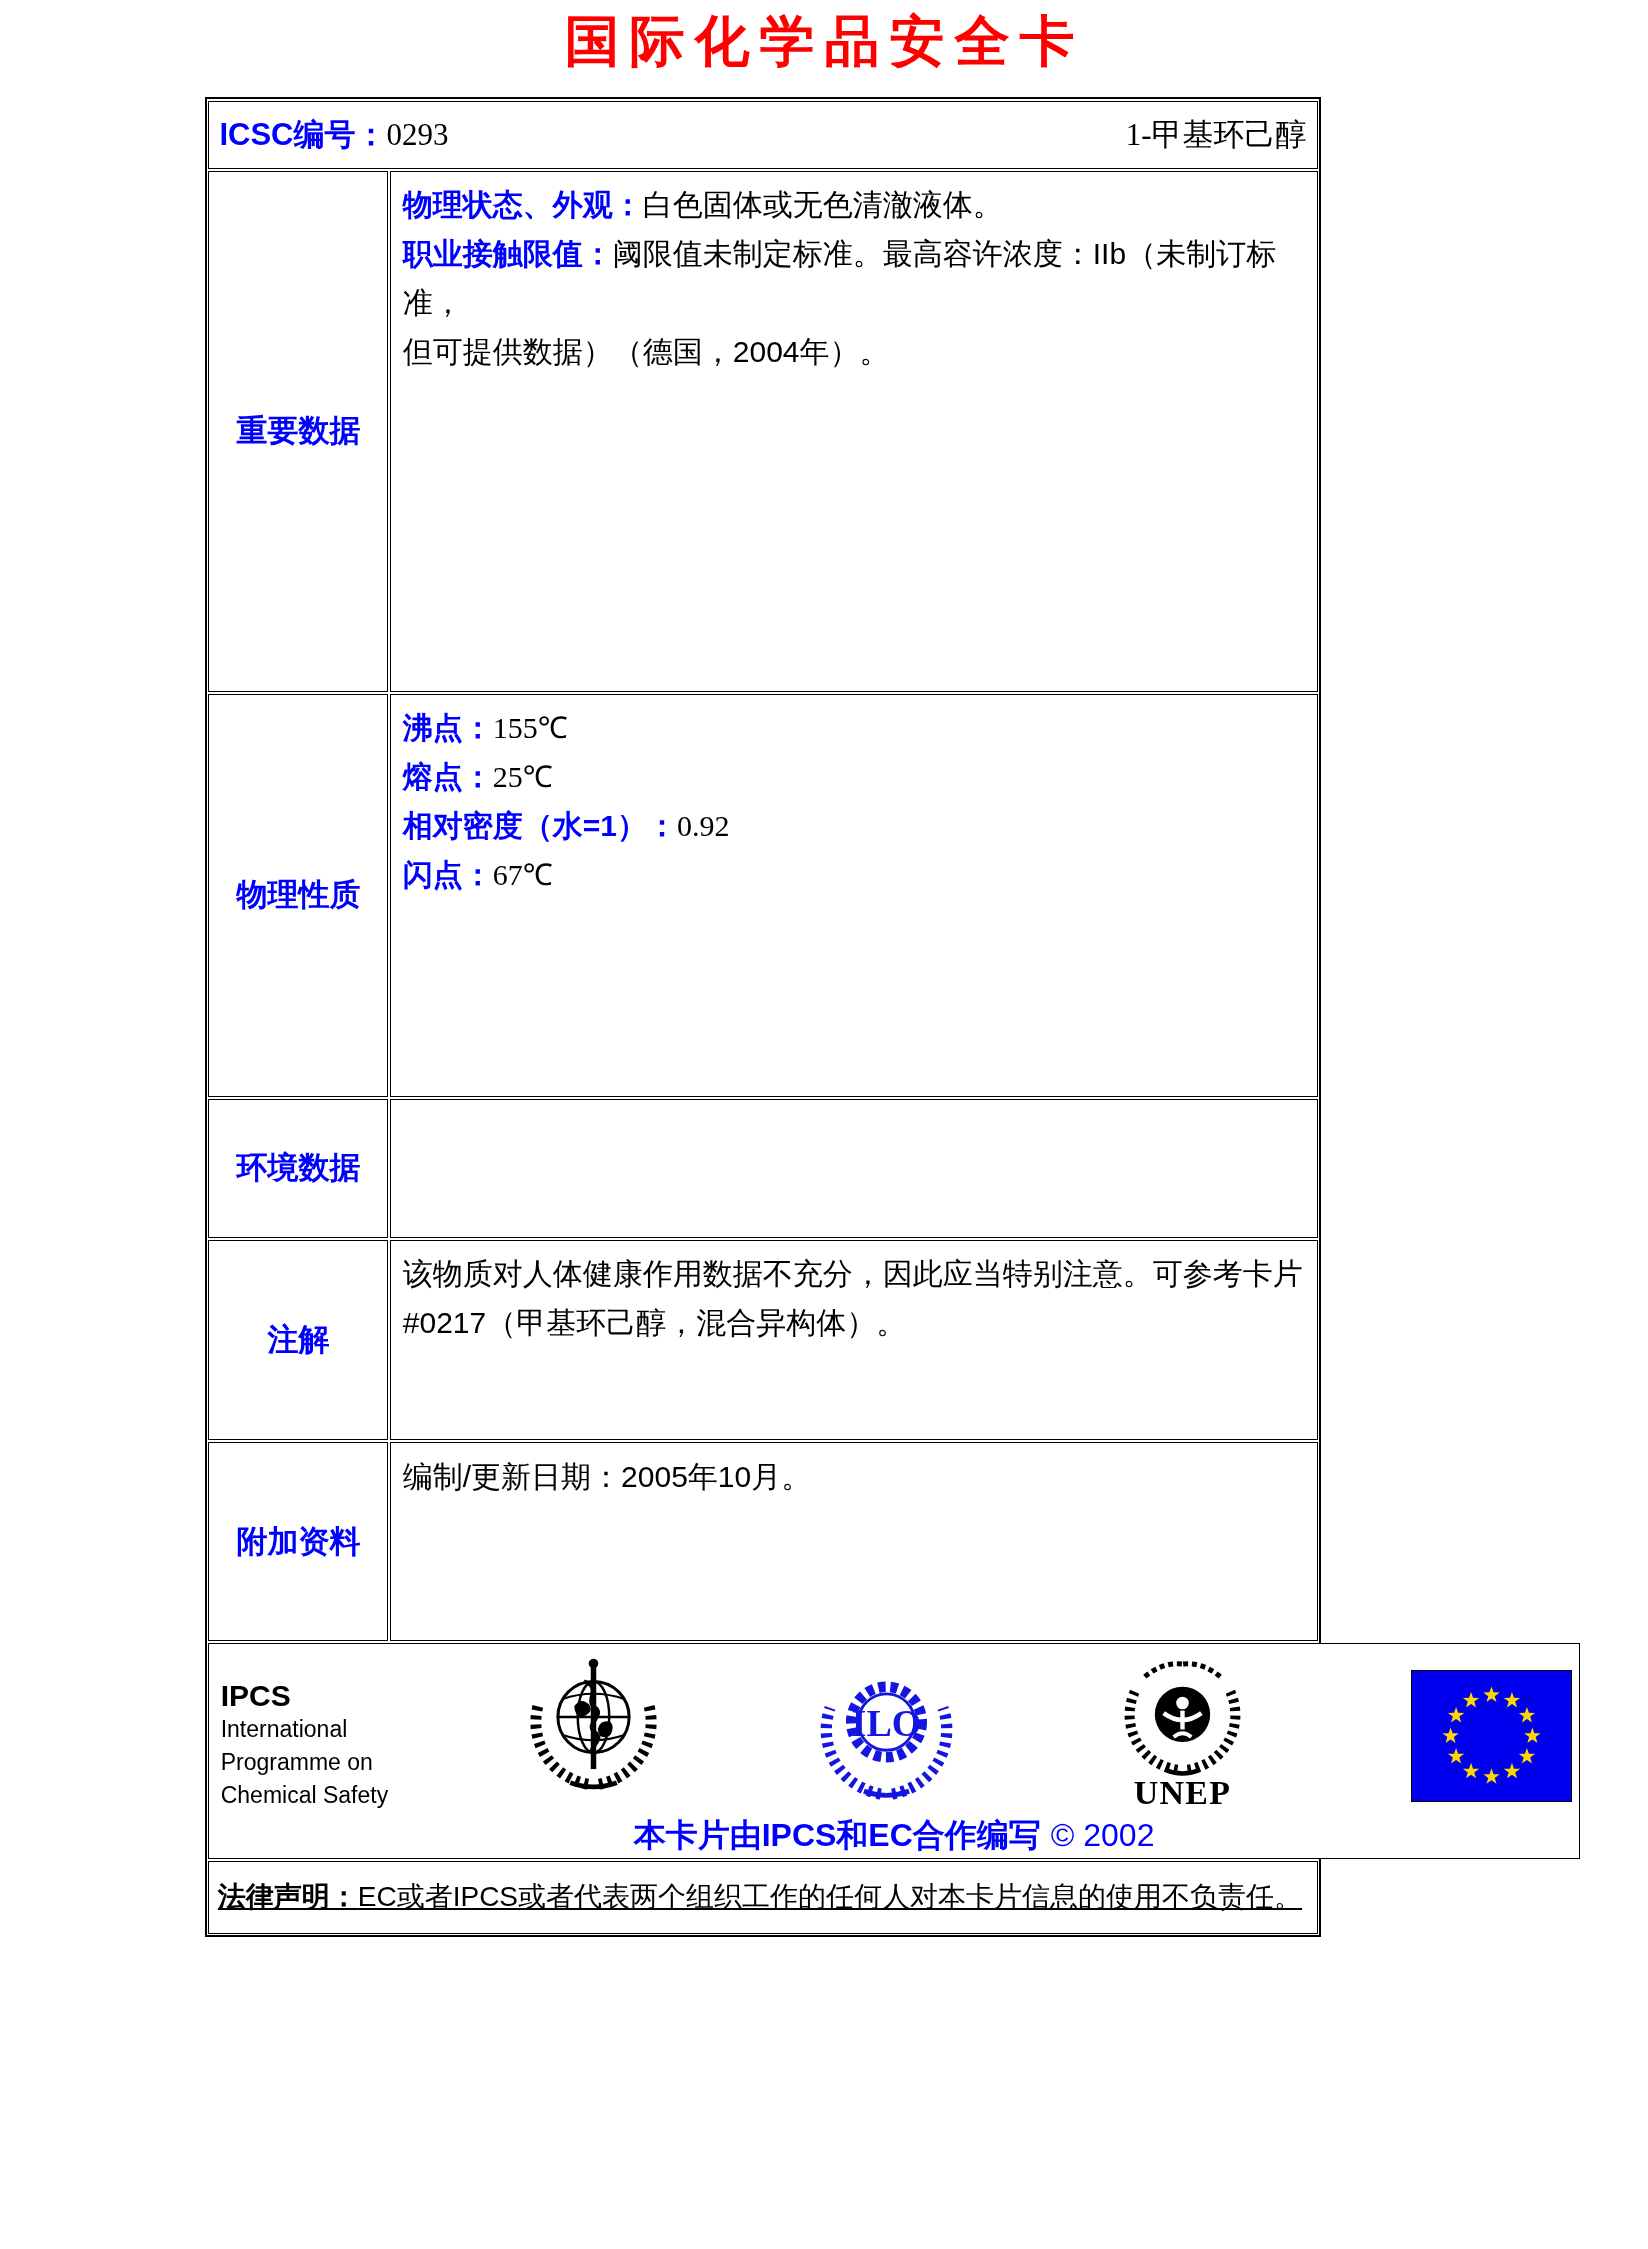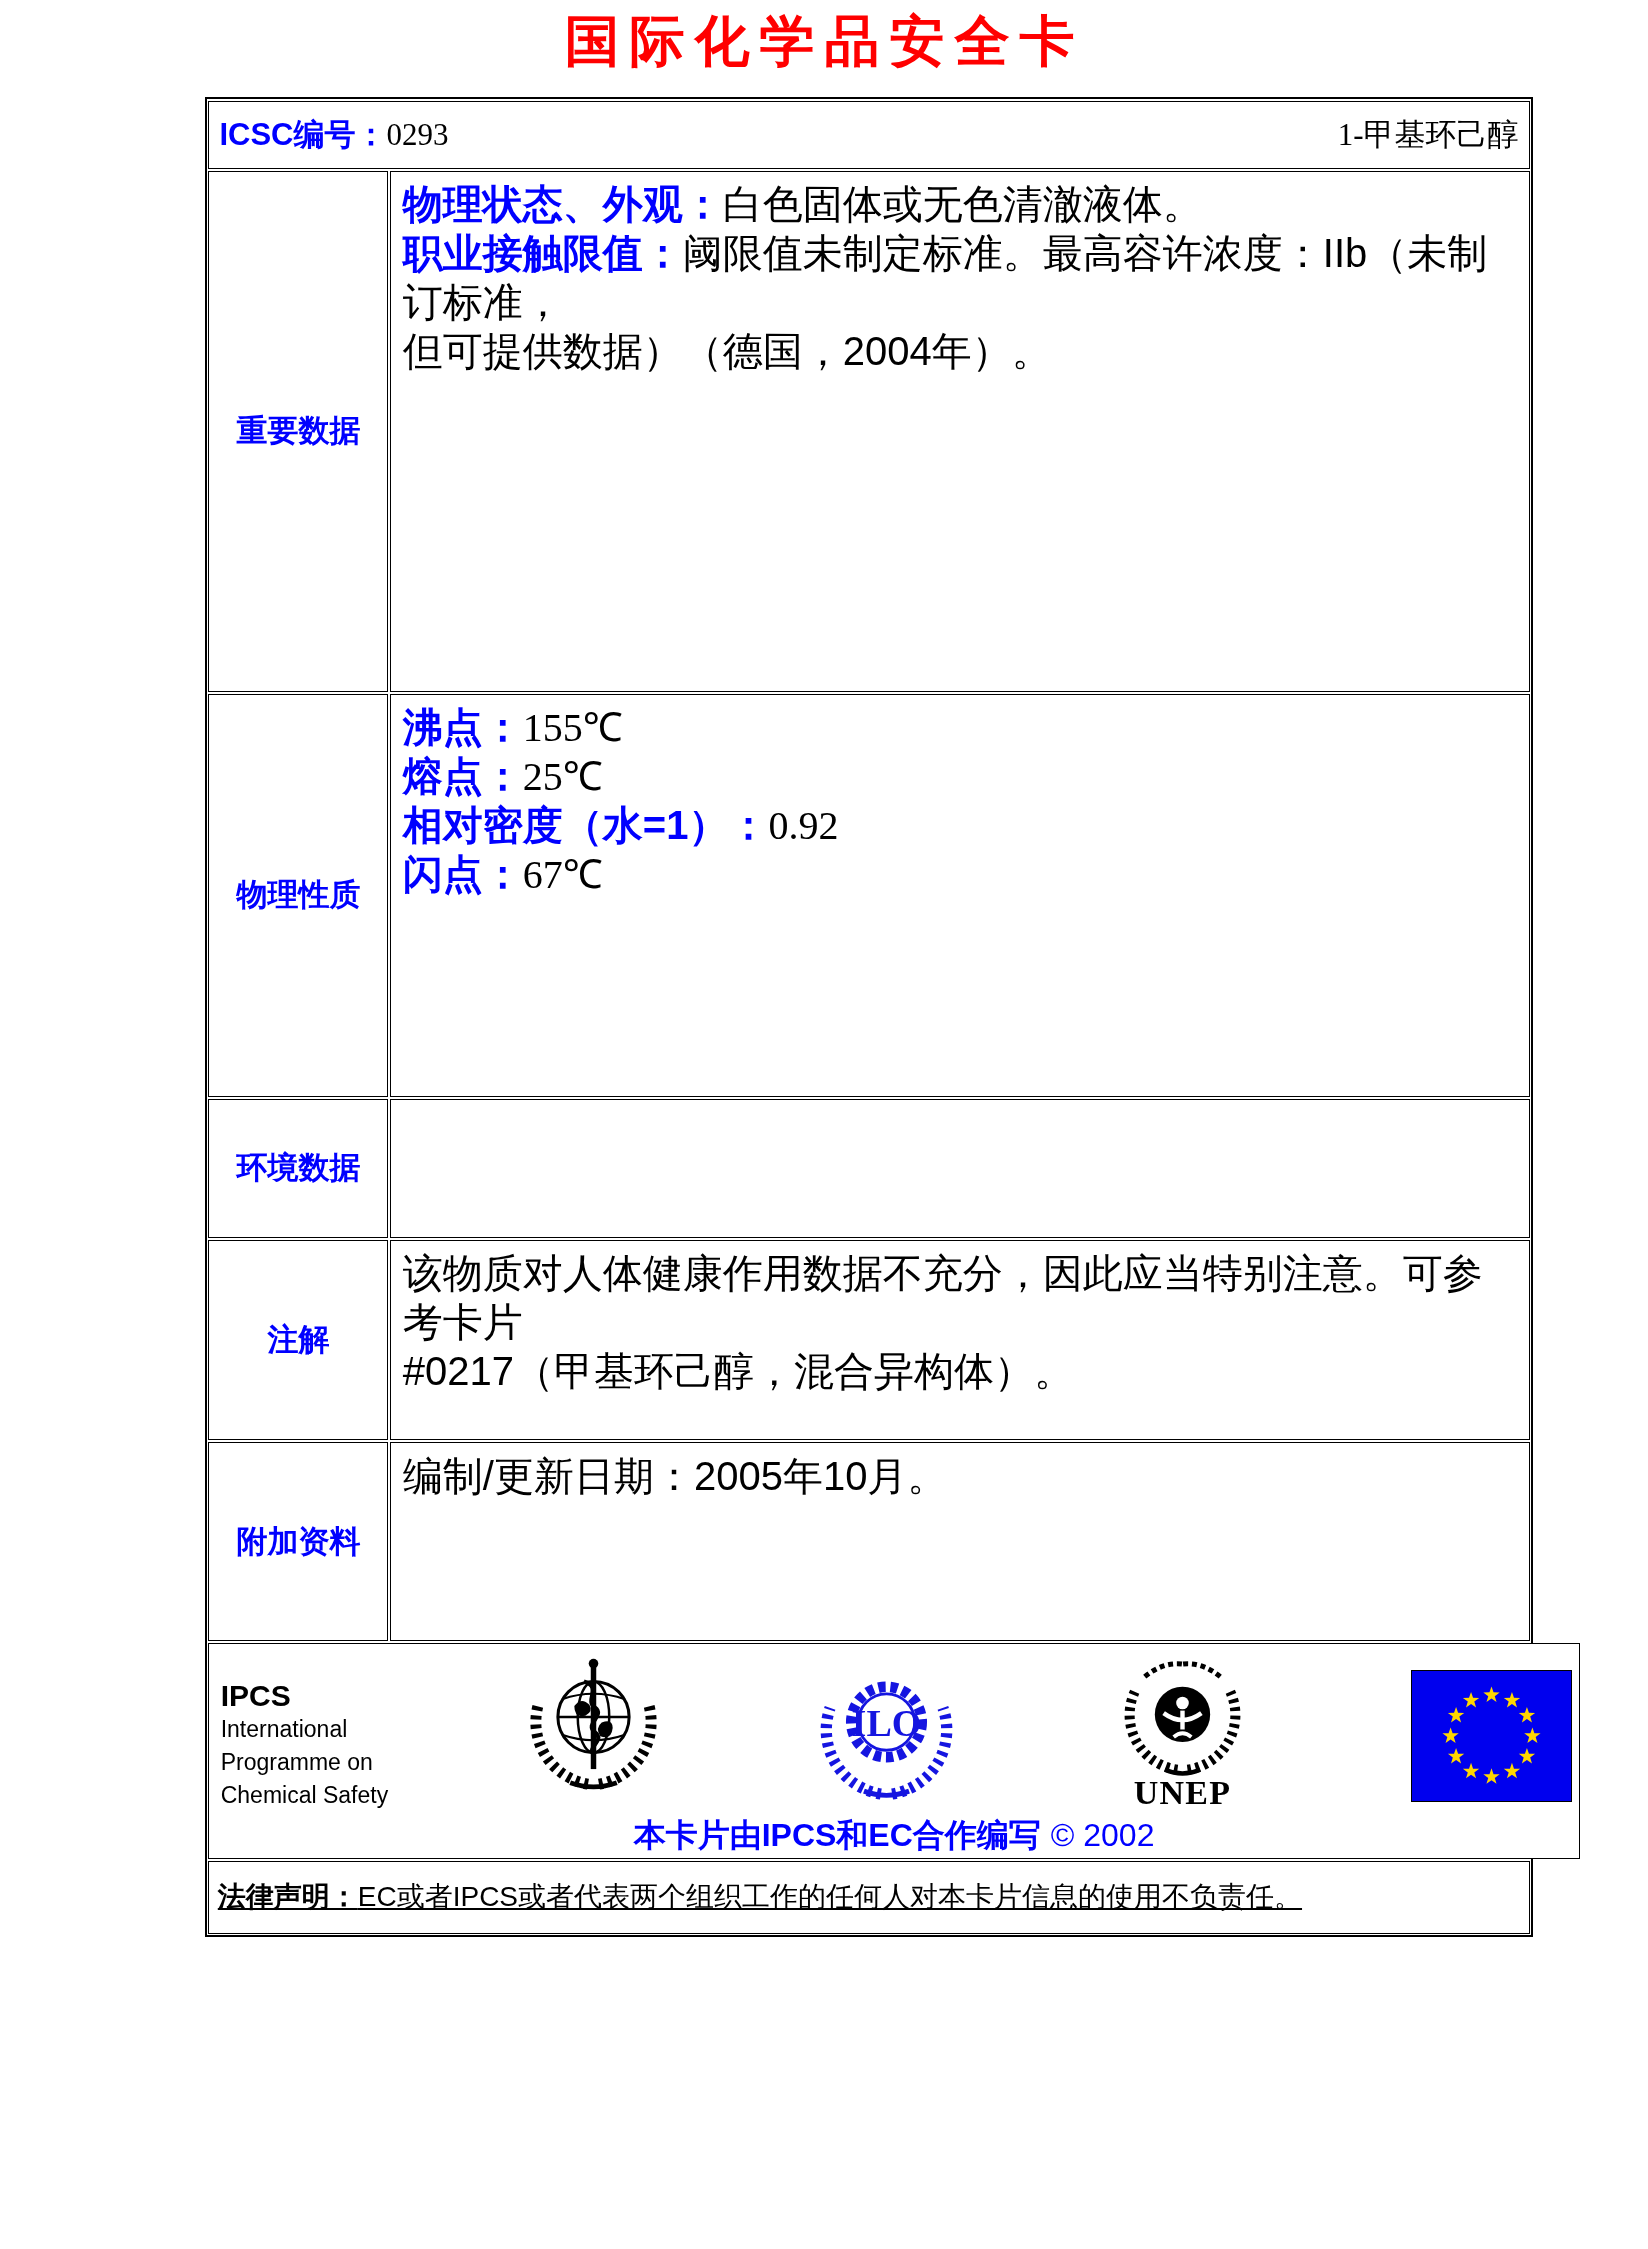--- a/index.html
+++ b/index.html
@@ -14,38 +14,38 @@
     padding-top: 5px;
     text-align: center;
     color: #ff0000;
     font-weight: bold;
     font-size: 55px;
     letter-spacing: 10px;
     font-family: "Liberation Serif", serif;
   }
   .card {
     margin: 18.3px 0 0 205px;
-    width: 1328px;
+    width: 1116px;
     border: 2.1px solid #000;
     padding: 1.4px;
     background: #fff;
   }
   .row { display: flex; gap: 2.1px; margin-top: 2.1px; }
   .row:first-child { margin-top: 0; }
   .cell { border: 1.4px solid #000; background: #fff; }
   .label-cell {
     flex: 0 0 180px;
     display: flex; align-items: center; justify-content: center;
     color: #0000ff; font-weight: bold; font-size: 31px;
     text-align: left;
   }
   .content-cell {
     flex: 1 1 auto;
     padding: 8.4px 11.3px;
-    font-size: 40px;
+    font-size: 30px;
     line-height: 49px;
   }
   .full-cell { flex: 1 1 auto; }
   .blue-label { color: #0000ff; font-weight: bold; }
   .black-text { color: #000; }
 
   
   .hdr {
     min-height: 68px;
     display: flex; align-items: center; justify-content: space-between;

